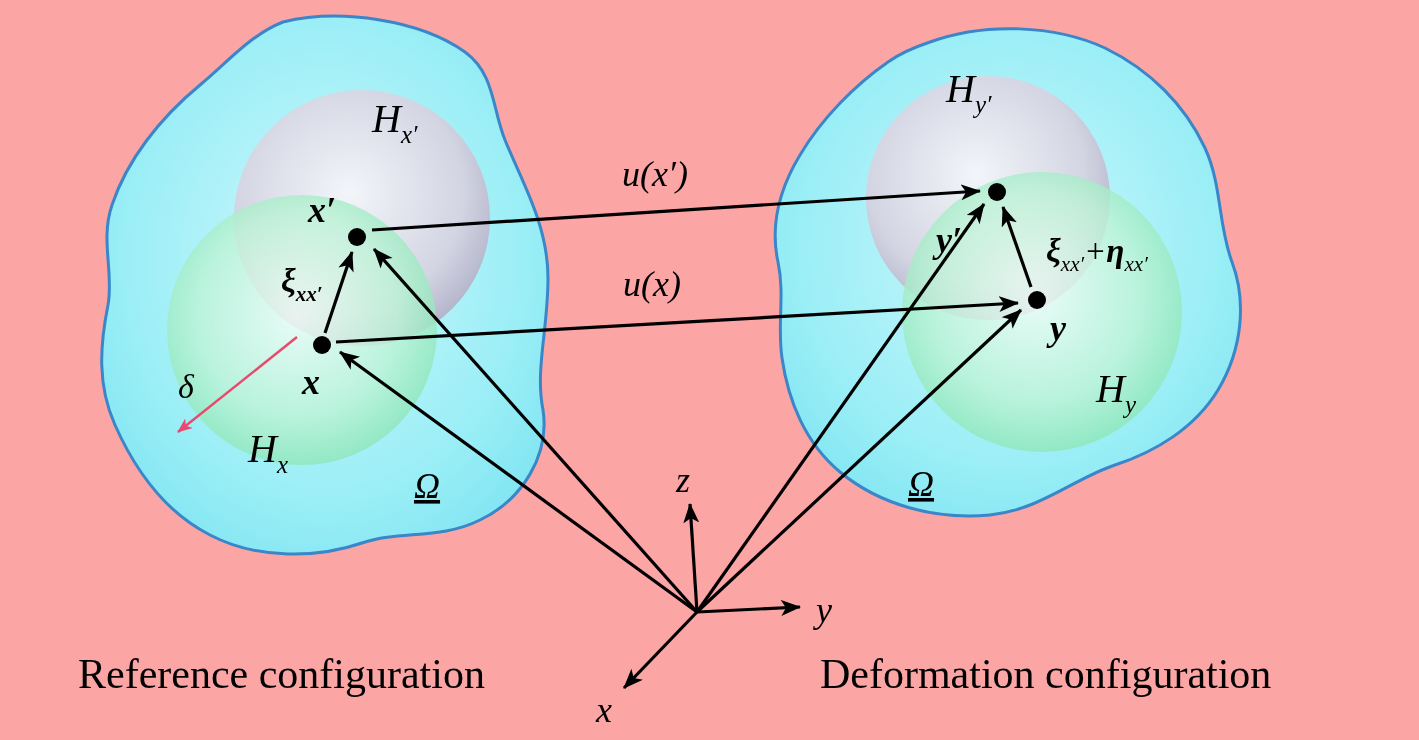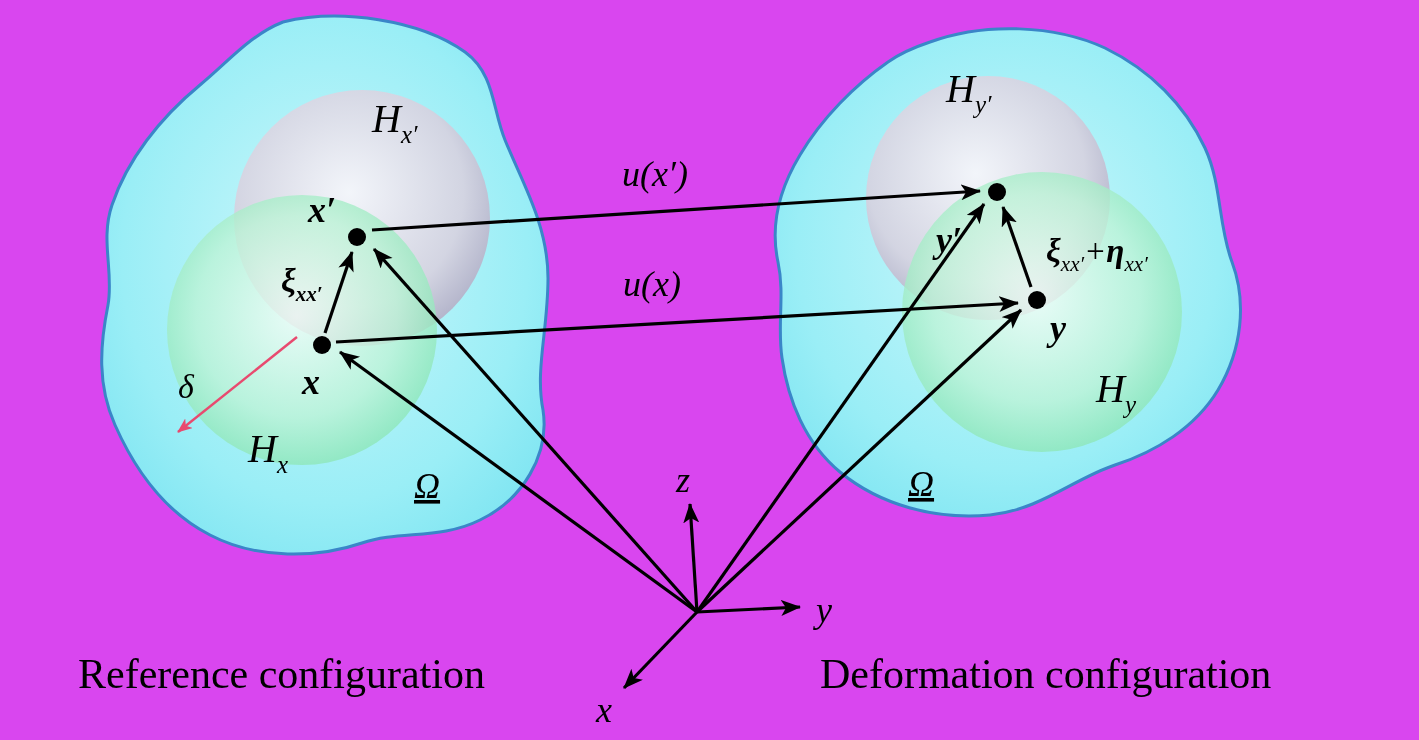--- a/index.html
+++ b/index.html
@@ -2,21 +2,21 @@
 <html style="--body-fill: #7ce4f1; --body-fill-light: #cdf7fb; --body-edge: #3a86c8; --horizon-gray-center: #f7f5fa; --horizon-gray-edge: #b3aec6; --horizon-green-center: #f2fdf6; --horizon-green-edge: #7de2ad; --delta-arrow: #e84a6f; --ink: #000000;"><head>
 <meta charset="utf-8">
 <style>
   :root{
     --body-fill:#7ce4f1; --body-fill-light:#cdf7fb; --body-edge:#3a86c8;
     --horizon-gray-center:#f7f5fa; --horizon-gray-edge:#b3aec6;
     --horizon-green-center:#f2fdf6; --horizon-green-edge:#7de2ad;
     --delta-arrow:#e84a6f; --ink:#000000;
   }
   html,body{margin:0;padding:0;background:#ffffff;}
-  .figure{width:1419px;height:740px;position:relative;background:#d946ef;overflow:hidden;}
+  .figure{width:1419px;height:740px;position:relative;background:#fca5a5;overflow:hidden;}
   svg{display:block;}
   .serif-it{font-family:"Liberation Serif","DejaVu Serif",serif;font-style:italic;fill:var(--ink,#000);}
   .serif{font-family:"Liberation Serif","DejaVu Serif",serif;fill:var(--ink,#000);}
   .bold{font-weight:bold;}
   .h-lbl{font-size:40px;}
   .h-sub{font-size:25px;}
   .pt-lbl{font-size:36px;}
   .bond-lbl{font-size:33px;}
   .bond-sub{font-size:21px;}
   .u-lbl{font-size:36px;}

